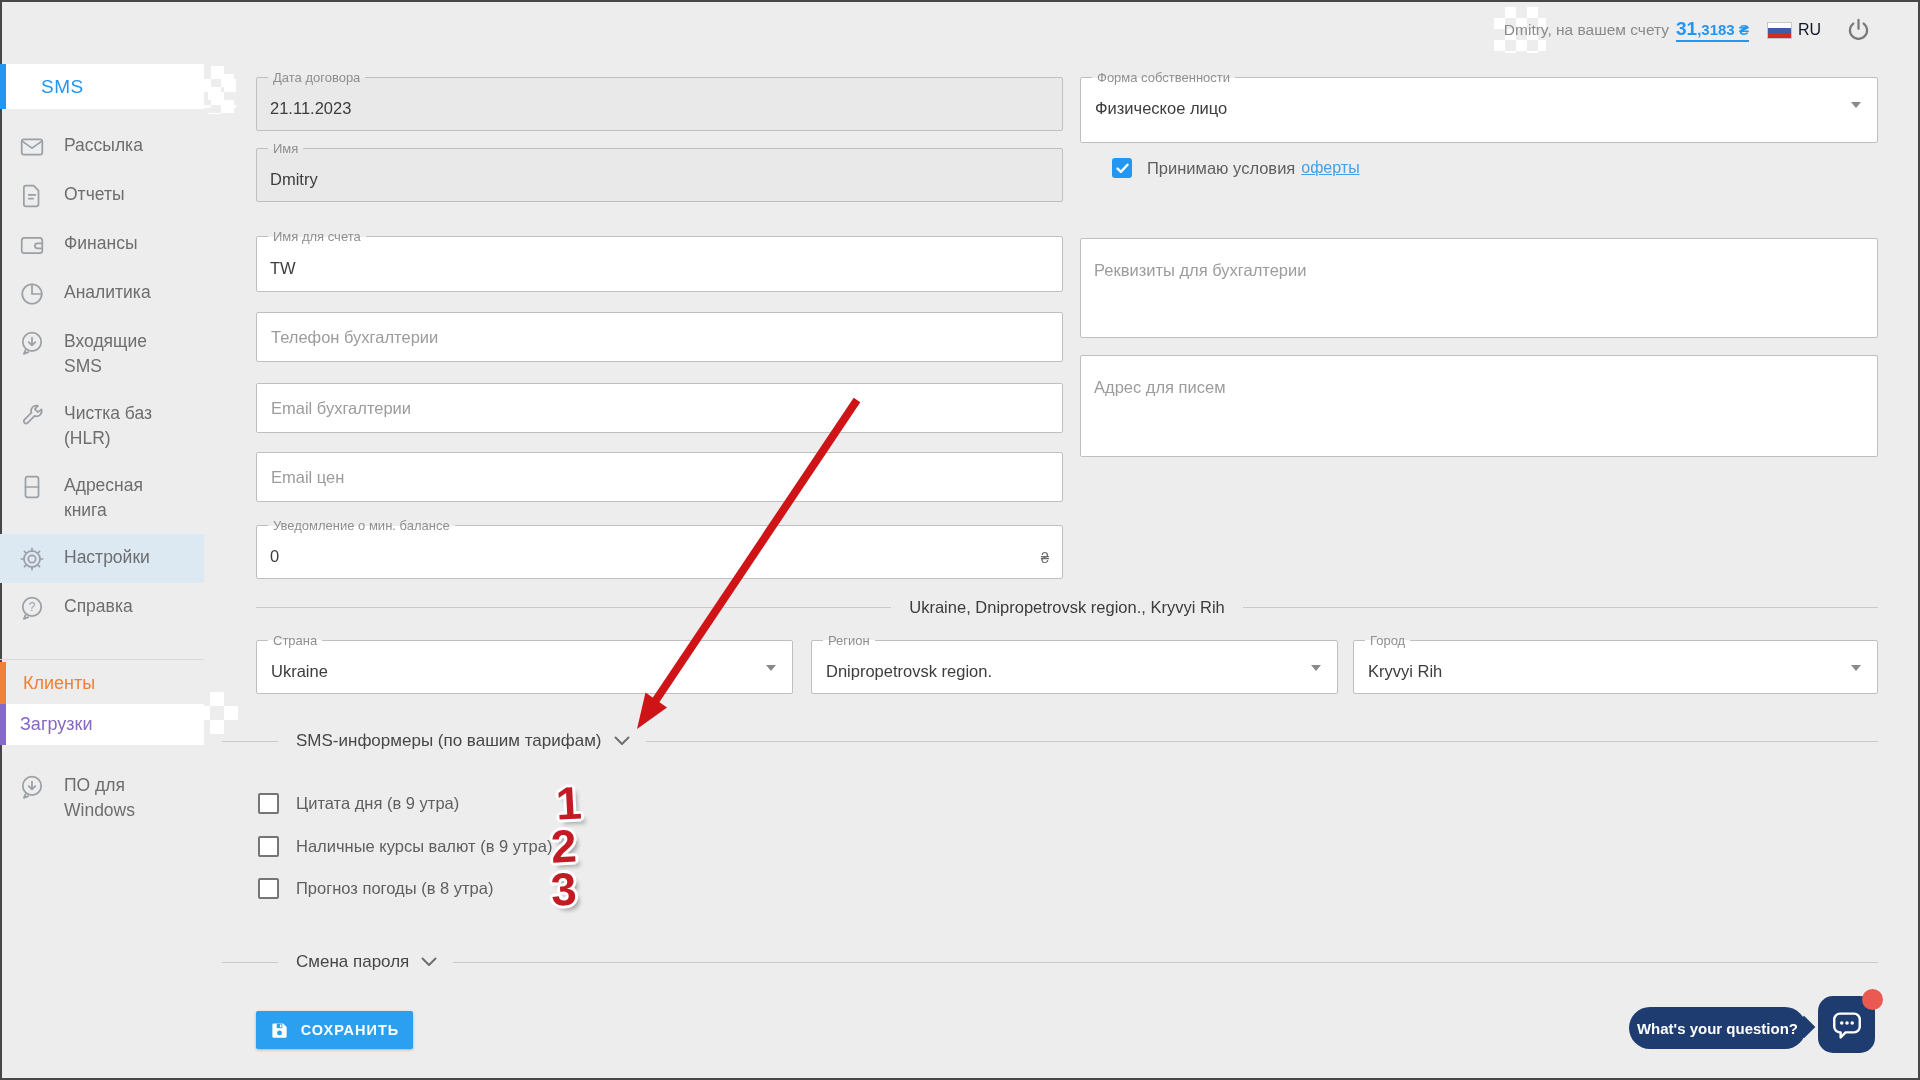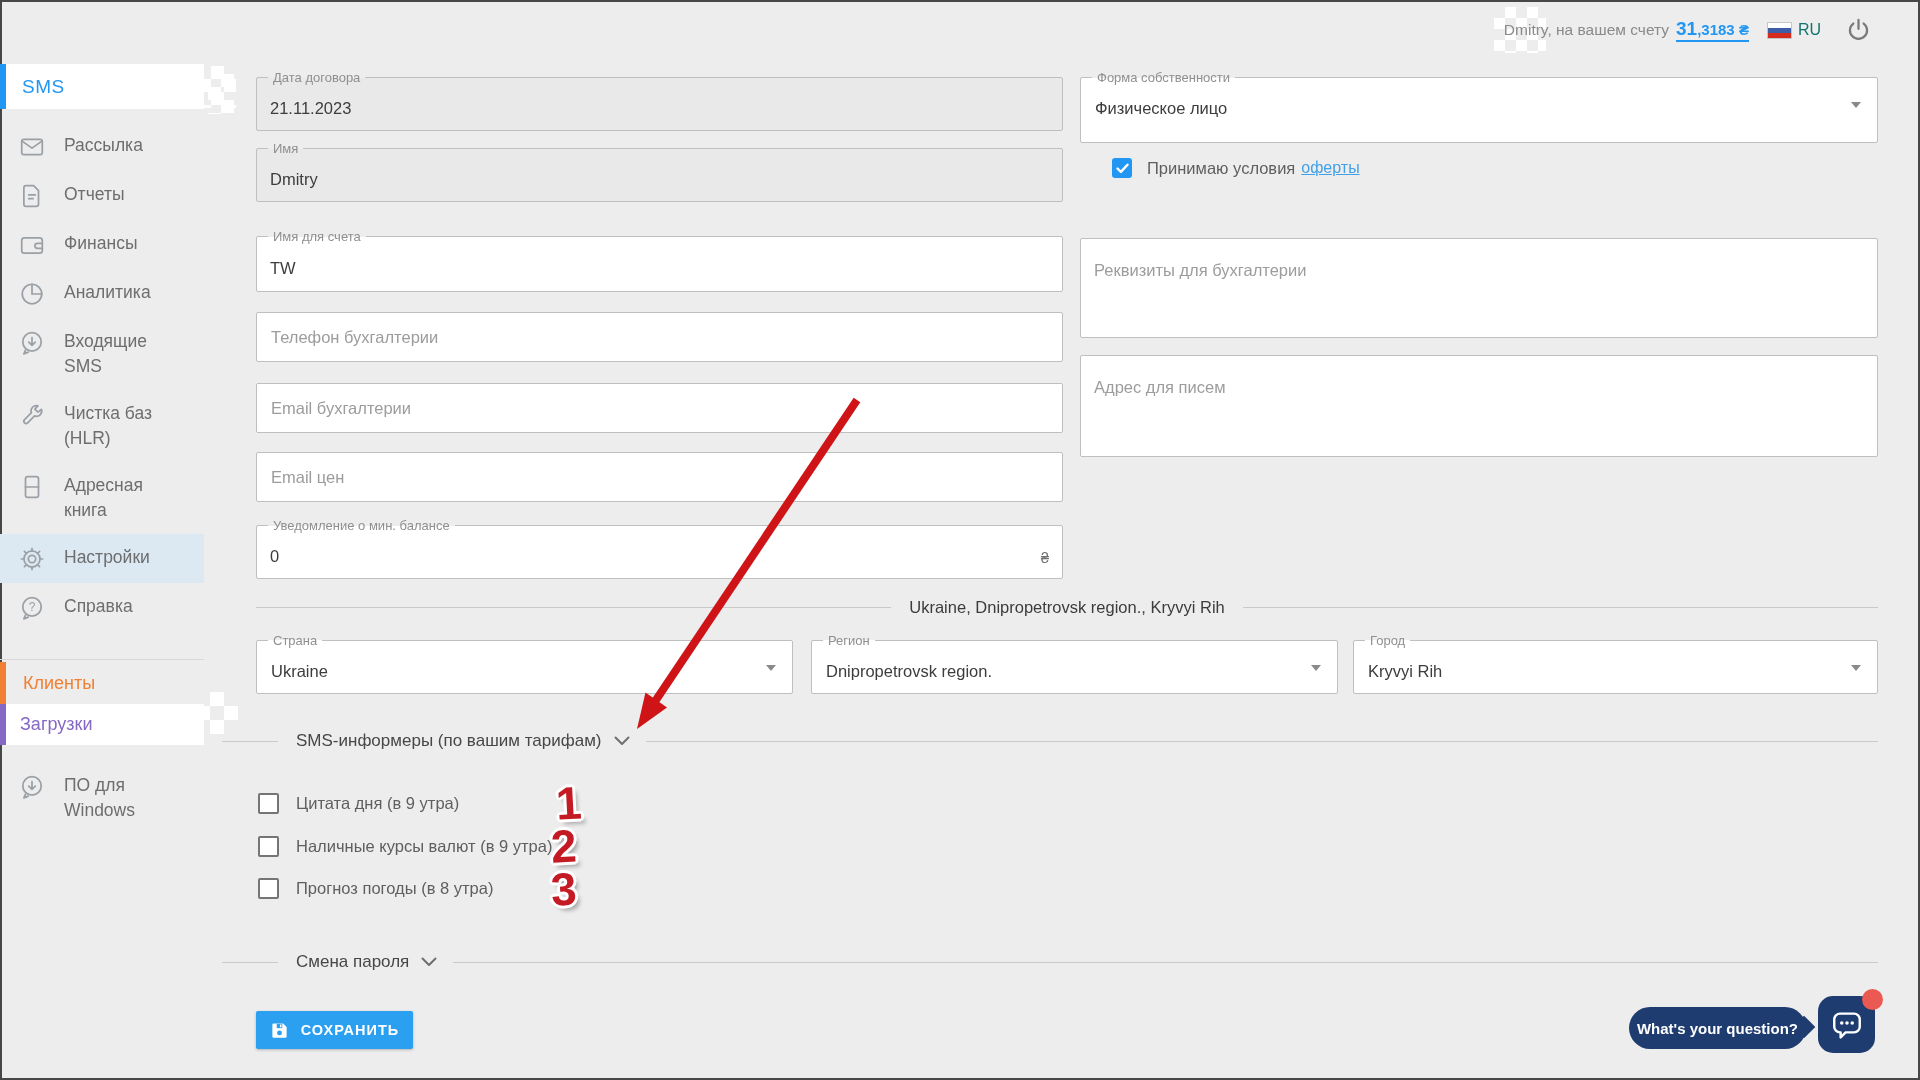--- a/index.html
+++ b/index.html
@@ -8,27 +8,27 @@
   
   .px{position:absolute;background:conic-gradient(#fff 0 25%,transparent 0 50%,#fff 0 75%,transparent 0);}
   
   .hdr{position:absolute;top:12px;right:48px;height:36px;display:flex;align-items:center;}
   .acct{font-size:15.5px;color:#8a8a8a;}
   .bal{margin-left:7px;color:#2196f3;font-weight:bold;border-bottom:2px solid #2196f3;line-height:20px;cursor:pointer;}
   .bal .bi{font-size:19px;}
   .bal .bf{font-size:15px;}
   .flag{width:23px;height:15px;margin-left:18px;border:1px solid #c6c6c6;display:flex;flex-direction:column;}
   .flag i{flex:1;}
-  .lang{margin-left:6px;font-size:16px;color:#0f766e;}
+  .lang{margin-left:6px;font-size:16px;color:#0f172a;}
   .pwr{margin-left:24px;display:flex;align-items:center;}
   
   .sidebar{position:absolute;left:0;top:0;width:204px;height:1080px;}
   .brand{margin-top:64px;height:45px;background:#fff;position:relative;display:flex;align-items:center;}
   .brand:before{content:"";position:absolute;left:0;top:0;bottom:0;width:6px;background:#2196f3;}
-  .brand span{margin-left:22px;font-size:19px;color:#2196f3;letter-spacing:.5px;}
+  .brand span{margin-left:41px;font-size:19px;color:#2196f3;letter-spacing:.5px;}
   .nav{margin-top:13px;}
   .nav-item{display:flex;padding:11px 0;cursor:pointer;}
   .nav-item.active{background:#dce8f2;}
   .nico{width:64px;flex:none;display:flex;justify-content:center;align-items:flex-start;padding-top:1px;}
   .nlbl{width:100px;line-height:25px;font-size:17.5px;color:#6e6e6e;}
   .sdiv{margin-top:27px;height:1px;background:#d8d8d8;}
   .crow{height:42px;display:flex;align-items:center;position:relative;cursor:pointer;}
   .crow span{margin-left:23px;font-size:18px;}
   .crow:before{content:"";position:absolute;left:0;top:0;bottom:0;width:6px;}
   .crow.clients{margin-top:2px;}

